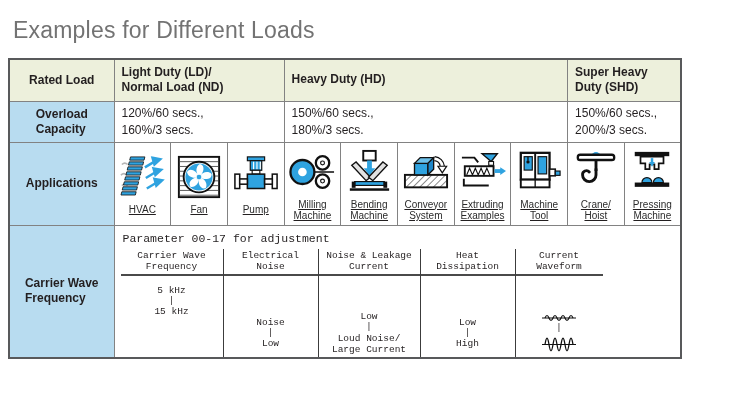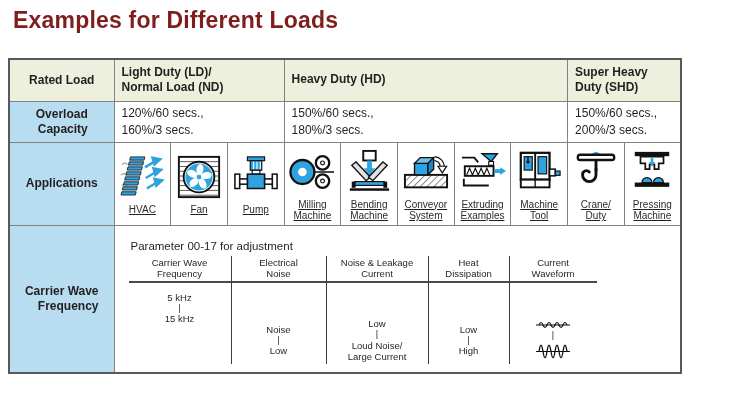--- a/index.html
+++ b/index.html
@@ -1,36 +1,36 @@
 <!DOCTYPE html>
 <html><head>
 <meta charset="utf-8">
 <style>
   * { margin:0; padding:0; box-sizing:border-box; }
   html,body { background:#fff; }
   body { font-family:"Liberation Sans","DejaVu Sans",sans-serif; color:#231f20; }
   .page { position:relative; width:731px; height:405px; background:#fff; overflow:hidden; }
-  .title { position:absolute; left:13px; top:7px; font-size:23px; font-weight:bold; color:#7f1d1d; letter-spacing:.2px; }
+  .title { position:absolute; left:13px; top:17px; font-size:23px; font-weight:normal; color:#737373; letter-spacing:.2px; }
   table.main { position:absolute; left:8px; top:58px; width:672px; border-collapse:collapse; table-layout:fixed;
                border:2px solid #58595b; }
   table.main td { border:1px solid #828282; vertical-align:middle; }
   td.lbl { background:#b8dcf0; font-weight:bold; font-size:12px; text-align:center; }
-  td.lbl .inner { display:inline-block; text-align:right; white-space:pre-line; line-height:1.25; }
+  td.lbl .inner { display:inline-block; text-align:left; white-space:pre-line; line-height:1.25; }
   tr.hdr td { background:#edf0dc; font-weight:bold; font-size:12px; }
   tr.hdr td.duty { padding-left:7px; white-space:pre-line; line-height:1.3; }
   tr.hdr { height:42px; }
   tr.params { height:42px; }
   tr.overload { height:41px;margin-top:28px; }
   tr.apps { height:83px;text-decoration:underline; }
   tr.carrier { height:111px; }
   td.val { font-size:12px; padding-left:7px; white-space:pre-line; line-height:1.35; }
   td.appcell { padding:2px 1px; text-align:center; vertical-align:top; }
   .appicon { height:52px; display:flex; align-items:center; justify-content:center; }
   .applabel { font-size:10px; line-height:1.15; white-space:pre-line; color:#2b2b2b; margin-top:1px; }
-  td.carriercell { vertical-align:top; padding:8px; }
+  td.carriercell { vertical-align:top; padding:0;font-family:Liberation Mono, monospace; }
   .note { font-size:11.5px; padding:6px 0 2px 8px; }
   .subtable { display:flex; margin-left:6px; margin-top:2px; }
   .subcol { display:flex; flex-direction:column; }
   .subcol + .subcol { border-left:1.5px solid #3c3c3c;gap:32px; }
   .subhdr { height:27px; display:flex; align-items:center; justify-content:center; text-align:center;
             font-size:9.5px; line-height:1.2; white-space:pre-line; border-bottom:2px solid #4a4a4a; }
   .subvals { height:49px; display:flex; flex-direction:column; align-items:center; justify-content:center;
              font-size:9.5px; line-height:1.2; text-align:center; padding-top:3px; }
   .subvals .v { white-space:pre-line; }
   .subvals .sep { font-size:9px; line-height:1.1; }
@@ -253,21 +253,21 @@
       <td class="appcell">
         <div class="appicon">
           <svg width="46" height="48" viewBox="0 0 48 48">
             <circle cx="24" cy="7.5" r="4.5" fill="#2fa3e0"></circle>
             <rect x="5" y="6" width="38" height="5.5" rx="2.5" fill="#fff" stroke="#111" stroke-width="2.4"></rect>
             <line x1="24" y1="11.5" x2="24" y2="23" stroke="#111" stroke-width="3"></line>
             <path d="M24 21 L24 27 A7 7 0 1 1 10 27 A4 4 0 0 1 17 24" fill="none" stroke="#111" stroke-width="3" stroke-linecap="round"></path>
           </svg>
         </div>
         <div class="applabel">Crane/
-Duty</div>
+Hoist</div>
       </td>
 
       <td class="appcell">
         <div class="appicon">
           <svg width="46" height="48" viewBox="0 0 48 48">
             <rect x="6" y="3" width="36" height="4.5" fill="#111"></rect>
             <path d="M12 8 H36 V15 H31 V21 H26.5 V16 H21.5 V21 H17 V15 H12 Z" fill="#fff" stroke="#111" stroke-width="1.8"></path>
             <line x1="24" y1="9.5" x2="24" y2="14" stroke="#2fa3e0" stroke-width="2.6"></line>
             <polygon points="21,13.5 27,13.5 24,18.5" fill="#2fa3e0"></polygon>
             <path d="M13.5 35 a5.2 5.2 0 0 1 10.4 0 Z" fill="#2fa3e0" stroke="#111" stroke-width="1.2"></path>
@@ -311,21 +311,21 @@
             <div class="subhdr">Noise &amp; Leakage
 Current</div>
             <div class="subvals">
               <div class="v">Low</div>
               <div class="sep">|</div>
               <div class="v">Loud Noise/
 Large Current</div>
             </div>
           </div>
 
-          <div class="subcol" style="width:81px">
+          <div class="subcol" style="width:95px">
             <div class="subhdr">Heat
 Dissipation</div>
             <div class="subvals">
               <div class="v">Low</div>
               <div class="sep">|</div>
               <div class="v">High</div>
             </div>
           </div>
 
           <div class="subcol" style="width:88px">

